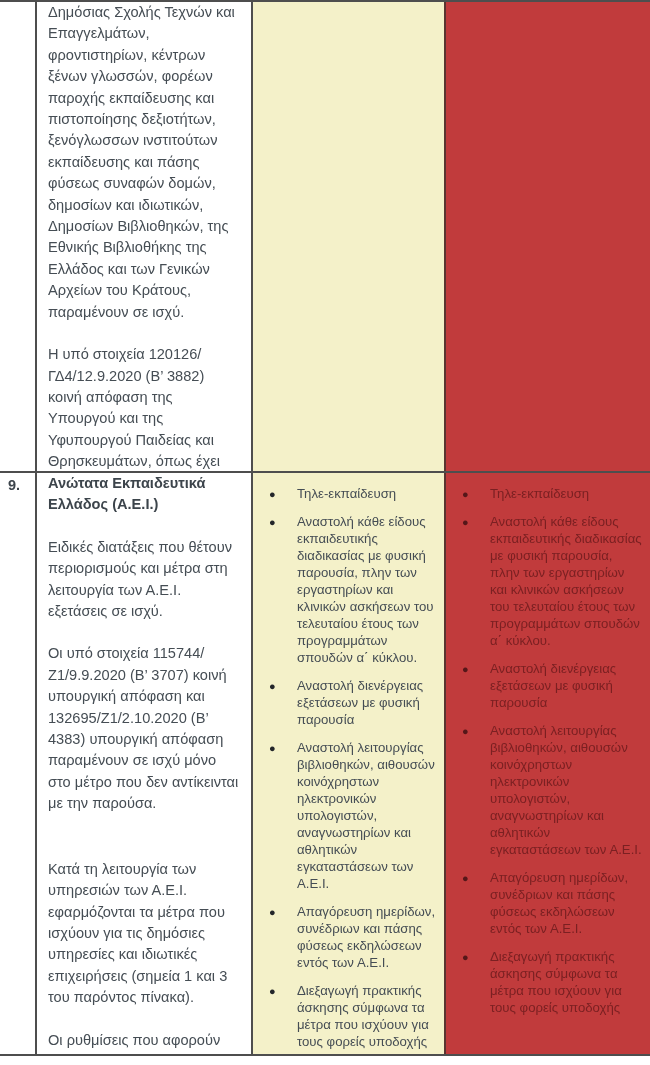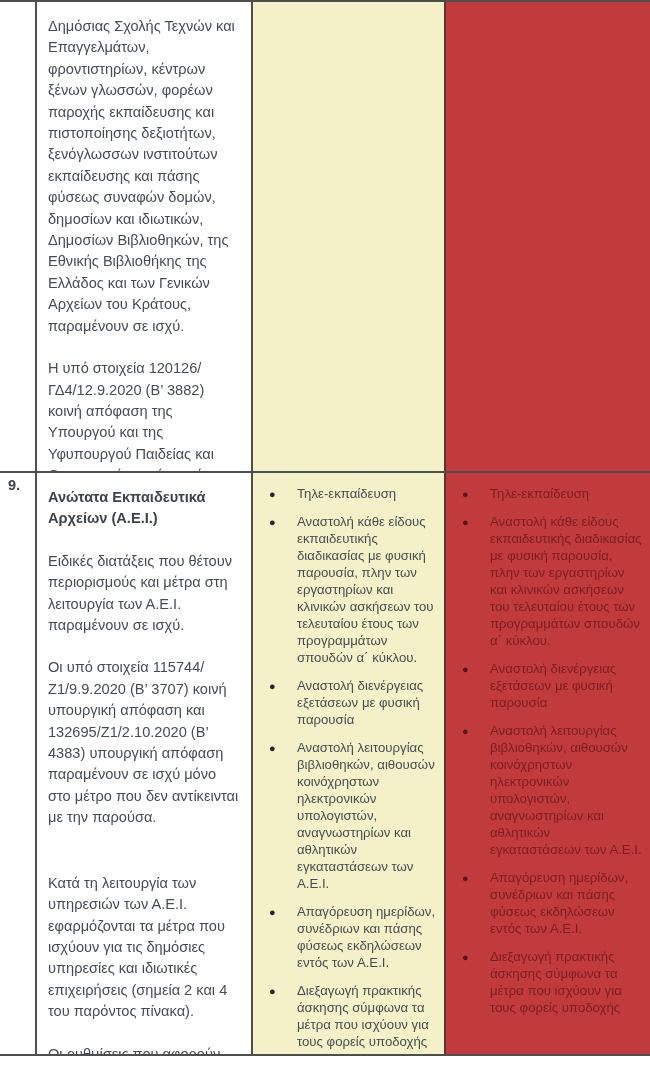--- a/index.html
+++ b/index.html
@@ -28,21 +28,21 @@
   .c-num{
     width:37px;flex:0 0 37px;
     border-right:2px solid #4e4e4e;
     padding:4px 0 0 8px;
     font-weight:bold;font-size:14.5px;color:#3c444b;
     background:#ffffff;
   }
   .c-desc{
     width:216px;flex:0 0 216px;
     border-right:2px solid #4e4e4e;
-    padding:14px 10px 0 11px;
+    padding:0 10px 0 11px;
     font-size:14.6px;line-height:21.4px;
     background:#ffffff;
   }
   .c-desc p{margin:0 0 21px 0;}
   .c-desc p.gap-top{margin-top:44px;}
   .cell-title{
     font-weight:bold;color:#3c444b;
     margin:0 0 21px 0;
   }
   .c-cream{
@@ -87,24 +87,24 @@
         <p>Η υπό στοιχεία 120126/ΓΔ4/12.9.2020 (Β’ 3882) κοινή απόφαση της Υπουργού και της Υφυπουργού Παιδείας και Θρησκευμάτων, όπως έχει τροποποιηθεί με την υπό στοιχεία 131451/ΓΔ4/30.9.2020 (Β’ 4264) όμοια απόφαση, παραμένει σε ισχύ.</p>
       </div>
       <div class="cell c-cream"></div>
       <div class="cell c-red"></div>
     </div>
 
     <div class="trow row-nine">
       <div class="cell c-num">9.</div>
 
       <div class="cell c-desc">
-        <p class="cell-title">Ανώτατα Εκπαιδευτικά Αρχείων (Α.Ε.Ι.)</p>
-        <p>Ειδικές διατάξεις που θέτουν περιορισμούς και μέτρα στη λειτουργία των Α.Ε.Ι. παραμένουν σε ισχύ.</p>
+        <p class="cell-title">Ανώτατα Εκπαιδευτικά Ελλάδος (Α.Ε.Ι.)</p>
+        <p>Ειδικές διατάξεις που θέτουν περιορισμούς και μέτρα στη λειτουργία των Α.Ε.Ι. εξετάσεις σε ισχύ.</p>
         <p>Οι υπό στοιχεία 115744/Ζ1/9.9.2020 (Β’ 3707) κοινή υπουργική απόφαση και 132695/Ζ1/2.10.2020 (Β’ 4383) υπουργική απόφαση παραμένουν σε ισχύ μόνο στο μέτρο που δεν αντίκεινται με την παρούσα.</p>
-        <p class="gap-top">Κατά τη λειτουργία των υπηρεσιών των Α.Ε.Ι. εφαρμόζονται τα μέτρα που ισχύουν για τις δημόσιες υπηρεσίες και ιδιωτικές επιχειρήσεις (σημεία 2 και 4 του παρόντος πίνακα).</p>
+        <p class="gap-top">Κατά τη λειτουργία των υπηρεσιών των Α.Ε.Ι. εφαρμόζονται τα μέτρα που ισχύουν για τις δημόσιες υπηρεσίες και ιδιωτικές επιχειρήσεις (σημεία 1 και 3 του παρόντος πίνακα).</p>
         <p>Οι ρυθμίσεις που αφορούν στη διεξαγωγή εξετάσεων με φυσική παρουσία εφαρμόζονται σε κάθε είδους εξετάσεις που διενεργούνται εντός των εγκαταστάσεων των Α.Ε.Ι.,</p>
       </div>
 
       <div class="cell c-cream">
         <ul class="bullets">
           <li><span class="dot">●</span><span>Τηλε-εκπαίδευση</span></li>
           <li><span class="dot">●</span><span>Αναστολή κάθε είδους εκπαιδευτικής διαδικασίας με φυσική παρουσία, πλην των εργαστηρίων και κλινικών ασκήσεων του τελευταίου έτους των προγραμμάτων σπουδών α΄ κύκλου.</span></li>
           <li><span class="dot">●</span><span>Αναστολή διενέργειας εξετάσεων με φυσική παρουσία</span></li>
           <li><span class="dot">●</span><span>Αναστολή λειτουργίας βιβλιοθηκών, αιθουσών κοινόχρηστων ηλεκτρονικών υπολογιστών, αναγνωστηρίων και αθλητικών εγκαταστάσεων των Α.Ε.Ι.</span></li>
           <li><span class="dot">●</span><span>Απαγόρευση ημερίδων, συνέδριων και πάσης φύσεως εκδηλώσεων εντός των Α.Ε.Ι.</span></li>

